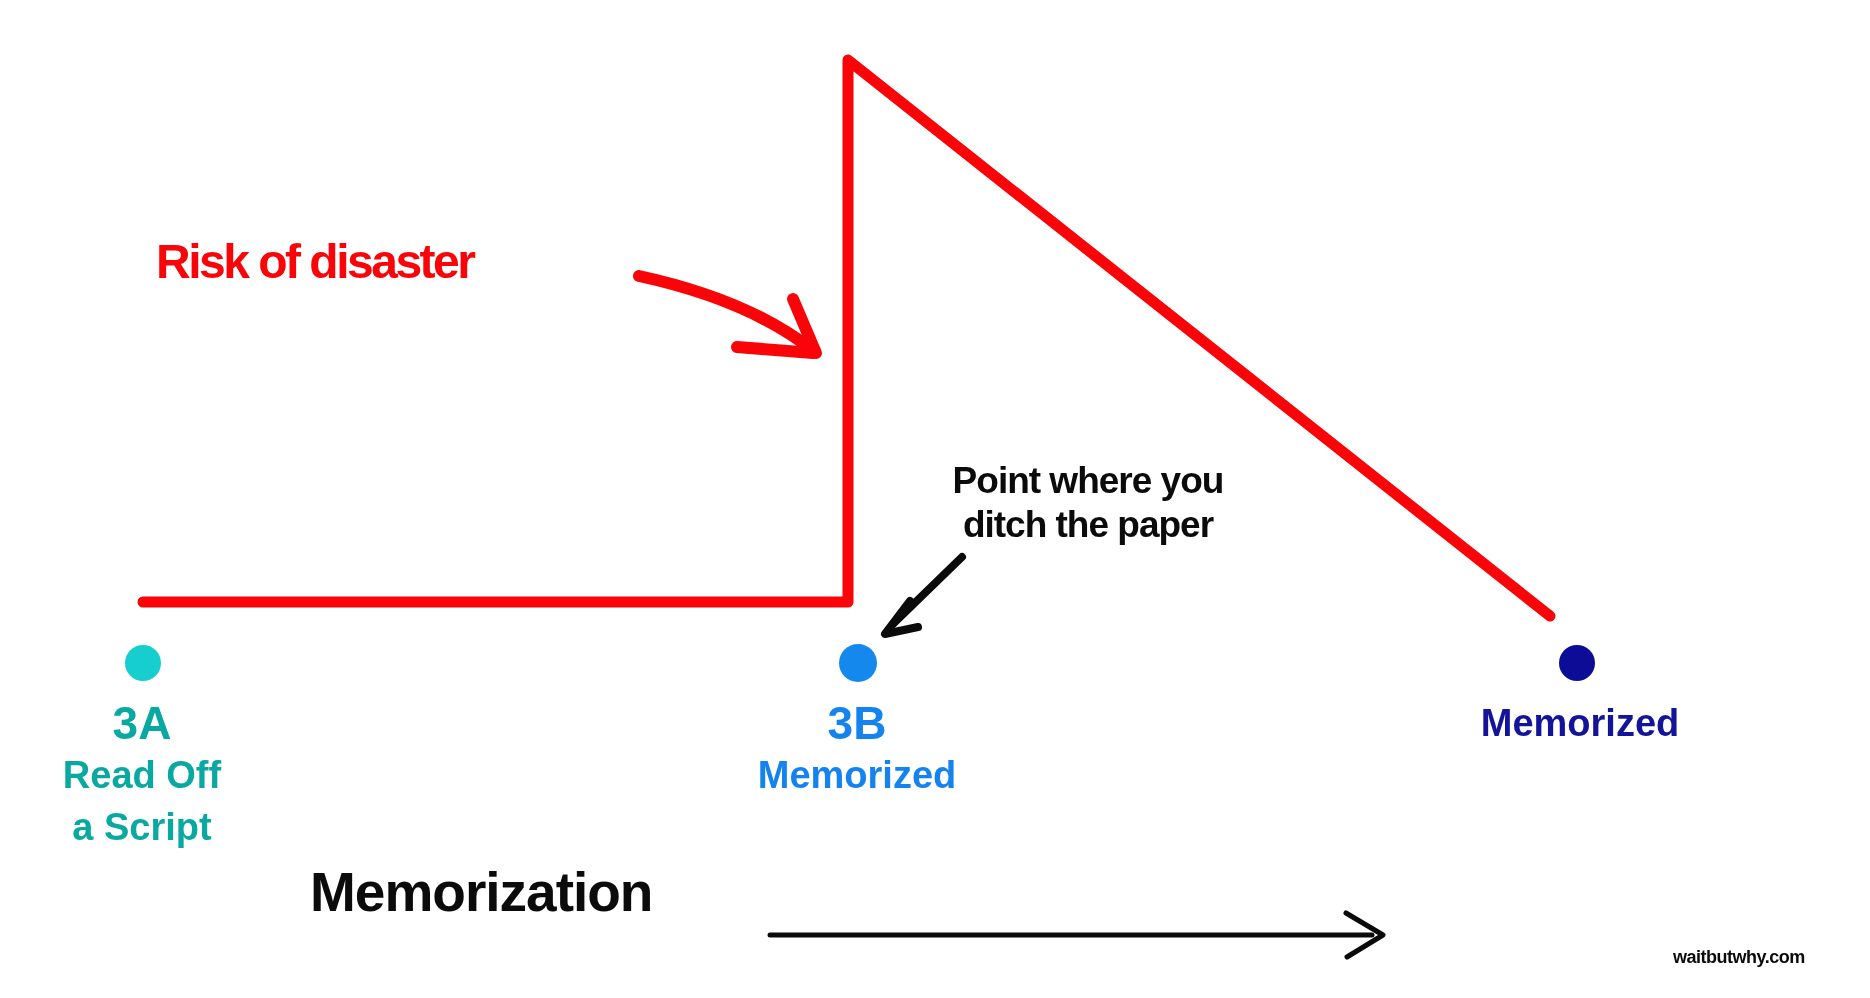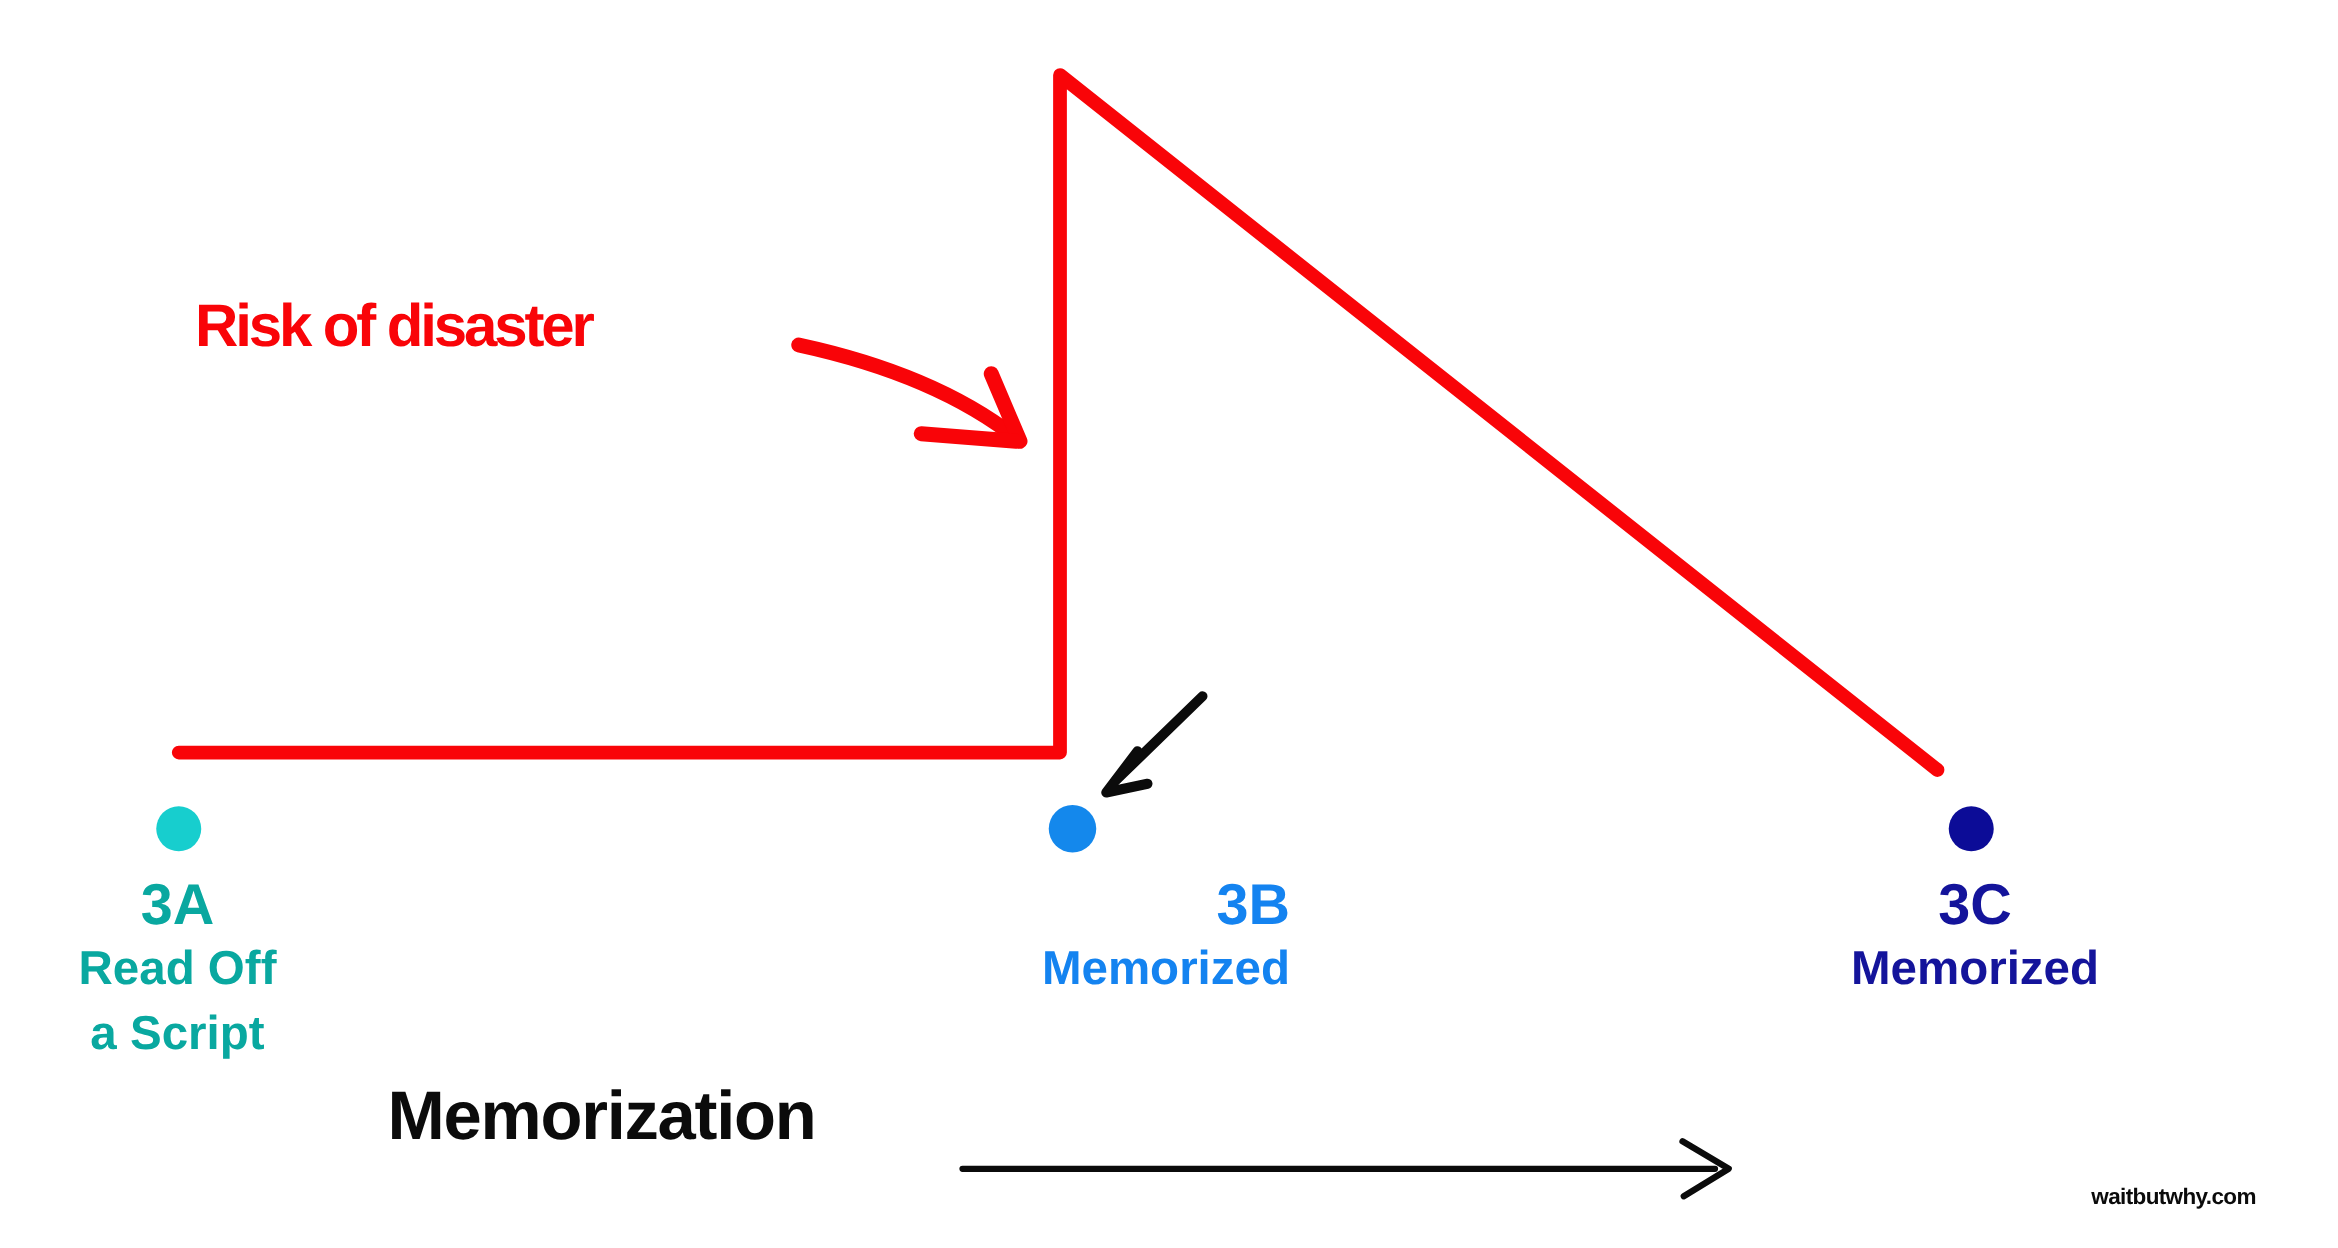--- a/index.html
+++ b/index.html
@@ -25,21 +25,21 @@
     font-size:37px;line-height:44px;letter-spacing:-1px;
     text-align:center;color:var(--black);
     white-space:normal;
   }
   .pt-label{
     position:absolute;top:697px;text-align:center;white-space:normal;
   }
   .pt-label .pt-id{font-size:46px;line-height:52px;}
   .pt-label .pt-sub{font-size:38px;line-height:52px;}
   .pt-3a{left:-33px;width:350px;color:var(--teal-text);}
-  .pt-3b{left:682px;width:350px;color:var(--blue-text);text-align:right;}
+  .pt-3b{left:682px;width:350px;color:var(--blue-text);}
   .pt-3c{left:1340px;width:480px;color:var(--navy-text);}
 
   .memorization-label{
     left:310px;top:861px;
     font-size:55px;line-height:62px;letter-spacing:-1px;
     color:var(--black);
   }
   .site-label{
     left:1673px;top:947px;width:250px;
     font-size:18px;letter-spacing:-0.5px;text-align:left;
@@ -80,34 +80,37 @@
     <circle cx="1577" cy="663" r="18" style="fill:var(--navy-dot)"></circle>
 
     <g fill="none" style="stroke:var(--black)" stroke-width="5" stroke-linecap="round" stroke-linejoin="round">
       <path d="M 770 935 L 1372 935"></path>
       <path d="M 1346 913 L 1383 935 L 1347 957"></path>
     </g>
   </svg>
 
   <div class="txt risk-label">Risk of disaster</div>
 
+  <div class="txt ditch-label">
+    <span>Point where you</span><br>
+    <span>ditch the paper</span>
+  </div>
 
   <div class="pt-label pt-3a">
     <div class="pt-id">3A</div>
     <div class="pt-sub">Read Off</div>
     <div class="pt-sub">a Script</div>
   </div>
 
   <div class="pt-label pt-3b">
     <div class="pt-id">3B</div>
     <div class="pt-sub">Memorized</div>
   </div>
 
   <div class="pt-label pt-3c">
-    <div class="pt-id">3C</div>
     <div class="pt-sub">Memorized</div>
   </div>
 
   <div class="txt memorization-label">Memorization</div>
 
   <div class="txt site-label">waitbutwhy.com</div>
 
 </div>
 
 </body></html>

